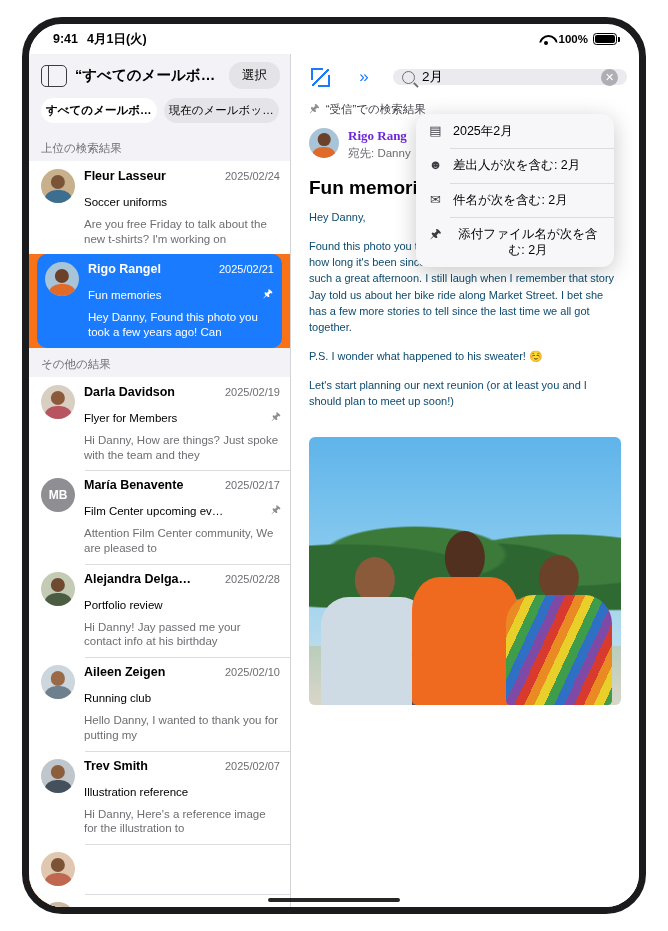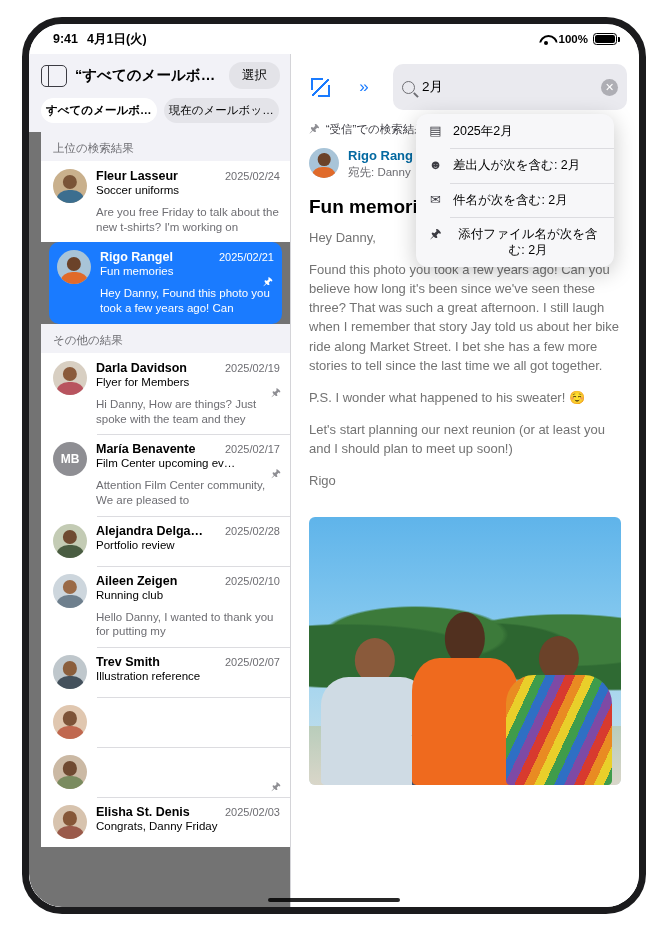--- a/index.html
+++ b/index.html
@@ -123,22 +123,21 @@
     font-size: 11.5px;
     color: #000;
     white-space: nowrap; overflow: hidden; text-overflow: ellipsis;
   }
   .seg.active { background: #ffffff; font-weight: 600; }
 
   
   .list {
     flex: 1;
     overflow: hidden;
-    background: #737373;
-    padding-left: 12px;
+    background: #f97316;
   }
   .section-head {
     font-size: 11.5px; color: #6e6e73;
     padding: 9px 12px 5px 12px;
     background: #f2f2f7;
   }
   .row {
     display: flex; gap: 9px;
     padding: 8px 10px 8px 12px;
     background: #ffffff;
@@ -167,21 +166,21 @@
   .avatar.initials {
     display: flex; align-items: center; justify-content: center;
     color: #fff; font-size: 12px; font-weight: 600;
     background: #8e8e93;
   }
   .rowbody { flex: 1; min-width: 0; }
   .rowtop { display: flex; align-items: baseline; gap: 6px; }
   .sender { font-size: 12.5px; font-weight: bold; color: #000; flex: 1;
             white-space: nowrap; overflow: hidden; text-overflow: ellipsis; }
   .date { font-size: 11px; color: #6e6e73; flex: none; }
-  .subject { font-size: 11.5px; color: #000; margin-top: 1px;
+  .subject { font-size: 11.5px; color: #000; margin-top: 13px;
              white-space: nowrap; overflow: hidden; text-overflow: ellipsis; }
   .snippet { font-size: 11.5px; color: #6e6e73; line-height: 1.28; margin-top: 9px;
              display: -webkit-box; -webkit-line-clamp: 2; -webkit-box-orient: vertical;
              overflow: hidden; max-height: 30px; }
   .clip {
     position: absolute; right: 9px; top: 31px;
     color: #8e8e93; font-size: 11px;
   }
   .row.selected {
     background: #1a7bff;
@@ -214,21 +213,21 @@
   }
   .expand-ico::before { left: 0; top: 0; border-width: 2px 0 0 2px; }
   .expand-ico::after { right: 0; bottom: 0; border-width: 0 2px 2px 0; }
   .expand-ico i {
     position: absolute; left: 1px; top: 1px; width: 17px; height: 17px;
     background:
       linear-gradient(to bottom right, transparent 46%, #1a7bff 46%, #1a7bff 54%, transparent 54%);
   }
   .searchfield {
     flex: 1;
-    height: 46px;
+    height: 16px;
     background: #eaeaef;
     border-radius: 10px;
     display: flex; align-items: center; gap: 7px;
     padding: 0 9px;
     position: relative;
   }
   .mag {
     width: 13px; height: 13px; border: 1.8px solid #6e6e73; border-radius: 50%;
     position: relative; flex: none;
   }
@@ -247,30 +246,30 @@
     display: flex; align-items: center; gap: 6px;
     padding: 2px 14px 6px 18px;
     font-size: 11.5px; color: #3c3c43;
   }
   .chip-row .clip2 { color: #8e8e93; }
 
   .msg-head {
     display: flex; gap: 9px; padding: 3px 14px 0 18px;
   }
   .msg-head .avatar { width: 30px; height: 30px; }
-  .msg-from { font-size: 13px; font-weight: bold; color: #0369a1; }
+  .msg-from { font-size: 13px; font-weight: bold; color: #6d28d9; font-family: Liberation Serif, serif; }
   .msg-to { font-size: 11.5px; color: #6e6e73; margin-top: 2px; }
 
   .msg-title {
     font-size: 19px; font-weight: bold; color: #000;
     padding: 16px 18px 10px 18px;
   }
   .msg-body {
     padding: 0 18px;
-    font-size: 13px; line-height: 1.47; color: #737373;
+    font-size: 11px; line-height: 1.47; color: #0c4a6e;
   }
   .msg-body p { margin-bottom: 13px; }
 
   .photo {
     margin: 14px 18px 0 18px;
     height: 268px;
     border-radius: 6px;
     overflow: hidden;
     position: relative;
     background: linear-gradient(to bottom, #5fb4ea 0%, #86c9ef 42%, #9fd3ef 55%, #cfe3ea 100%);
@@ -459,20 +458,21 @@
           <div class="avatar" style="background:#c3cbb4">
             <div class="head" style="background:#6f4a31"></div>
                 <div class="body" style="background:#4a5d42"></div>
           </div>
           <div class="rowbody">
             <div class="rowtop">
               <span class="sender">Alejandra Delga…</span>
               <span class="date">2025/02/28</span>
             </div>
             <div class="subject">Portfolio review</div>
+            <div class="snippet">Hi Danny! Jay passed me your contact info at his birthday</div>
           </div>
         </div>
 
         <div class="row">
           <div class="avatar" style="background:#cdd6dd">
             <div class="head" style="background:#9a6a47"></div>
                 <div class="body" style="background:#6e7f8d"></div>
           </div>
           <div class="rowbody">
             <div class="rowtop">
@@ -488,20 +488,21 @@
           <div class="avatar" style="background:#bfc7cc">
             <div class="head" style="background:#8b5e3c"></div>
                 <div class="body" style="background:#44515c"></div>
           </div>
           <div class="rowbody">
             <div class="rowtop">
               <span class="sender">Trev Smith</span>
               <span class="date">2025/02/07</span>
             </div>
             <div class="subject">Illustration reference</div>
+            <div class="snippet">Hi Danny, Here's a reference image for the illustration to</div>
           </div>
         </div>
 
         <div class="row">
           <div class="avatar" style="background:#e0c7b0">
             <div class="head" style="background:#7d5338"></div>
                 <div class="body" style="background:#c0684f"></div>
           </div>
         </div>
 
@@ -562,21 +563,20 @@
         </div>
       </div>
 
       <div class="msg-title">Fun memorie</div>
 
       <div class="msg-body">
         <p>Hey Danny,</p>
         <p>Found this photo you took a few years ago! Can you believe how long it's been since we've seen these three? That was such a great afternoon. I still laugh when I remember that story Jay told us about her bike ride along Market Street. I bet she has a few more stories to tell since the last time we all got together.</p>
         <p>P.S. I wonder what happened to his sweater! ☺️</p>
         <p>Let's start planning our next reunion (or at least you and I should plan to meet up soon!)</p>
-        <p>Rigo</p>
       </div>
 
       <div class="photo">
         <div class="foliage"></div>
         <div class="ground"></div>
         <div class="person p1">
           <div class="head"></div>
               <div class="torso"></div>
         </div>
         <div class="jeans"></div>

